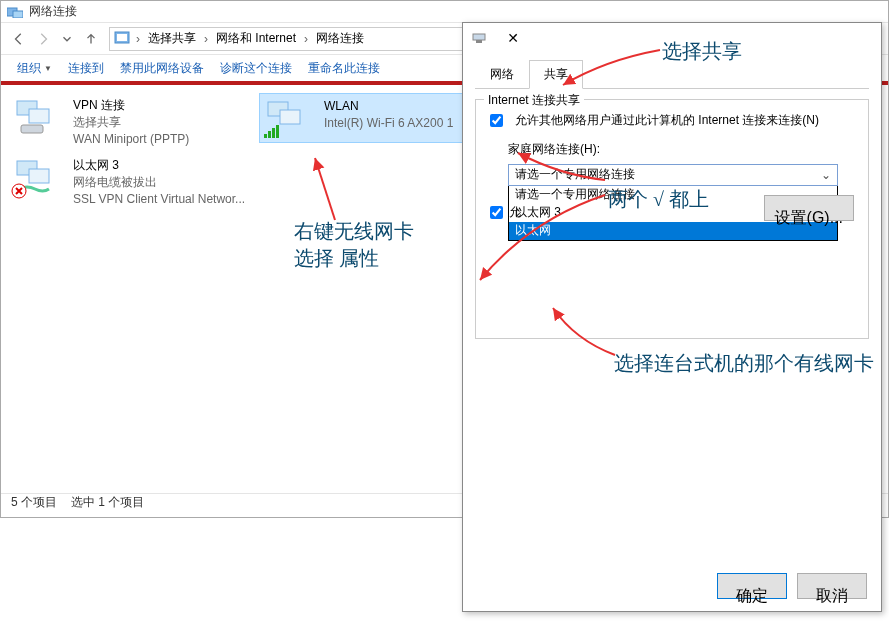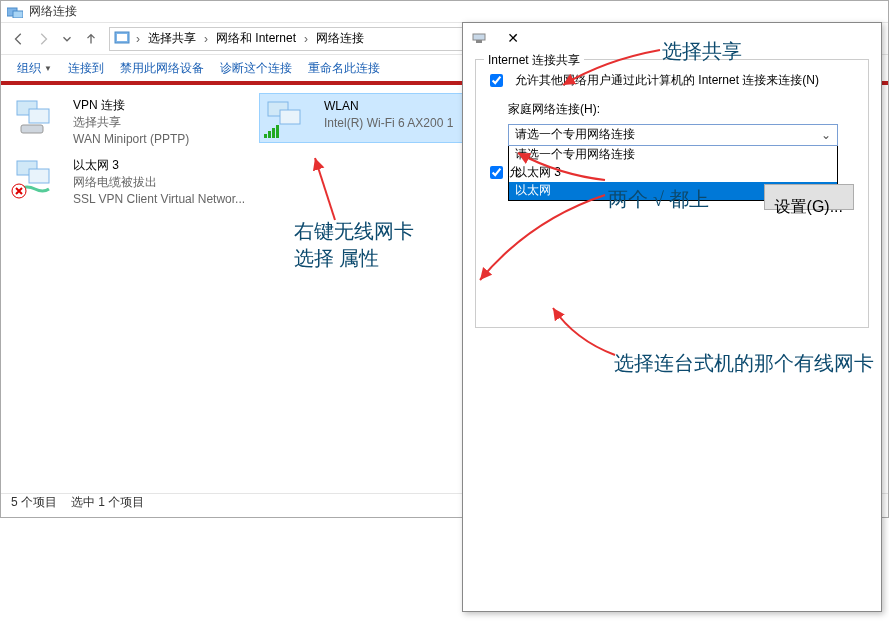--- a/index.html
+++ b/index.html
@@ -42,21 +42,21 @@
     .dlg-titlebar { height: 30px; display: flex; align-items: center; padding: 0 8px; }
     .dlg-titlebar-icon { width: 16px; height: 16px; margin-right: 6px; }
     .dlg-title { font-size: 12px; flex: 1; }
     .dlg-close { width: 40px; height: 28px; display: flex; align-items: center; justify-content: center; cursor: pointer; font-size: 14px; }
     
     .dlg-body { padding: 6px 12px 12px 12px; }
     .tabs { display: flex; border-bottom: 1px solid #ccc; margin-bottom: 10px; }
     .tab { padding: 5px 14px; border: 1px solid transparent; cursor: pointer; font-size: 12px; position: relative; top: 1px; }
     .tab.active { border: 1px solid #ccc; border-bottom: 1px solid #fff; background: #fff; }
     
-    .groupbox { border: 1px solid #ccc; padding: 12px 10px 10px 10px; margin-bottom: 10px; position: relative; height: 269px; }
+    .groupbox { border: 1px solid #ccc; padding: 12px 10px 10px 10px; margin-bottom: 10px; position: relative; height: 240px; }
     .groupbox-title { position: absolute; top: -8px; left: 8px; background: #fff; padding: 0 4px; font-size: 12px; }
     .checkbox-row { display: flex; align-items: flex-start; gap: 12px; margin-bottom: 12px; margin-left: 4px; }
     .checkbox-row input { margin-top: 2px; }
     .checkbox-row label { font-size: 12px; line-height: 1.4; }
     .sublabel { margin-left: 22px; font-size: 12px; margin-bottom: 6px; }
     
     .select-wrap { margin-left: 22px; position: relative; width: 330px; }
     .select-box { height: 22px; border: 1px solid #7a9fd4; background: #fff; display: flex; align-items: center; padding: 0 6px; font-size: 12px; cursor: pointer; justify-content: space-between; }
     .select-box .dd { color: #555; }
     .options-list { border: 1px solid #000; border-top: none; background: #fff; }
@@ -213,20 +213,24 @@
   <div class="dlg-titlebar">
     <span class="dlg-titlebar-icon">
       <svg viewBox="0 0 16 16">
           <rect x="2" y="4" width="12" height="6" fill="#c8d8e8" stroke="#888"></rect>
           <rect x="5" y="10" width="6" height="3" fill="#888"></rect>
         </svg>
     </span>
     <span class="dlg-close">✕</span>
   </div>
   <div class="dlg-body">
+    <div class="tabs">
+      <div class="tab">网络</div>
+      <div class="tab active">共享</div>
+    </div>
 
     <div class="groupbox">
       <span class="groupbox-title">Internet 连接共享</span>
 
       <div class="checkbox-row">
         <input type="checkbox" checked="" style="">
         <label>允许其他网络用户通过此计算机的 Internet 连接来连接(N)</label>
       </div>
 
       <div class="sublabel">家庭网络连接(H):</div>
@@ -247,20 +251,24 @@
         <input type="checkbox" checked="" style="">
         <label>允</label>
       </div>
 
       <div class="settings-btn-row" style="position:absolute; bottom:112px; right:10px;">
         <button class="btn">设置(G)...</button>
       </div>
     </div>
   </div>
 
+  <div class="dlg-buttons">
+    <button class="btn primary">确定</button>
+    <button class="btn">取消</button>
+  </div>
 </div>
 
 <div class="annotation" style="left:662px; top:38px;">选择共享</div>
 <div class="annotation" style="left:294px; top:218px;">
   <div>右键无线网卡</div>
   <div>选择  属性</div>
 </div>
 <div class="annotation" style="left:608px; top:186px;">两个 √ 都上</div>
 <div class="annotation" style="left:614px; top:350px;">选择连台式机的那个有线网卡</div>
 

